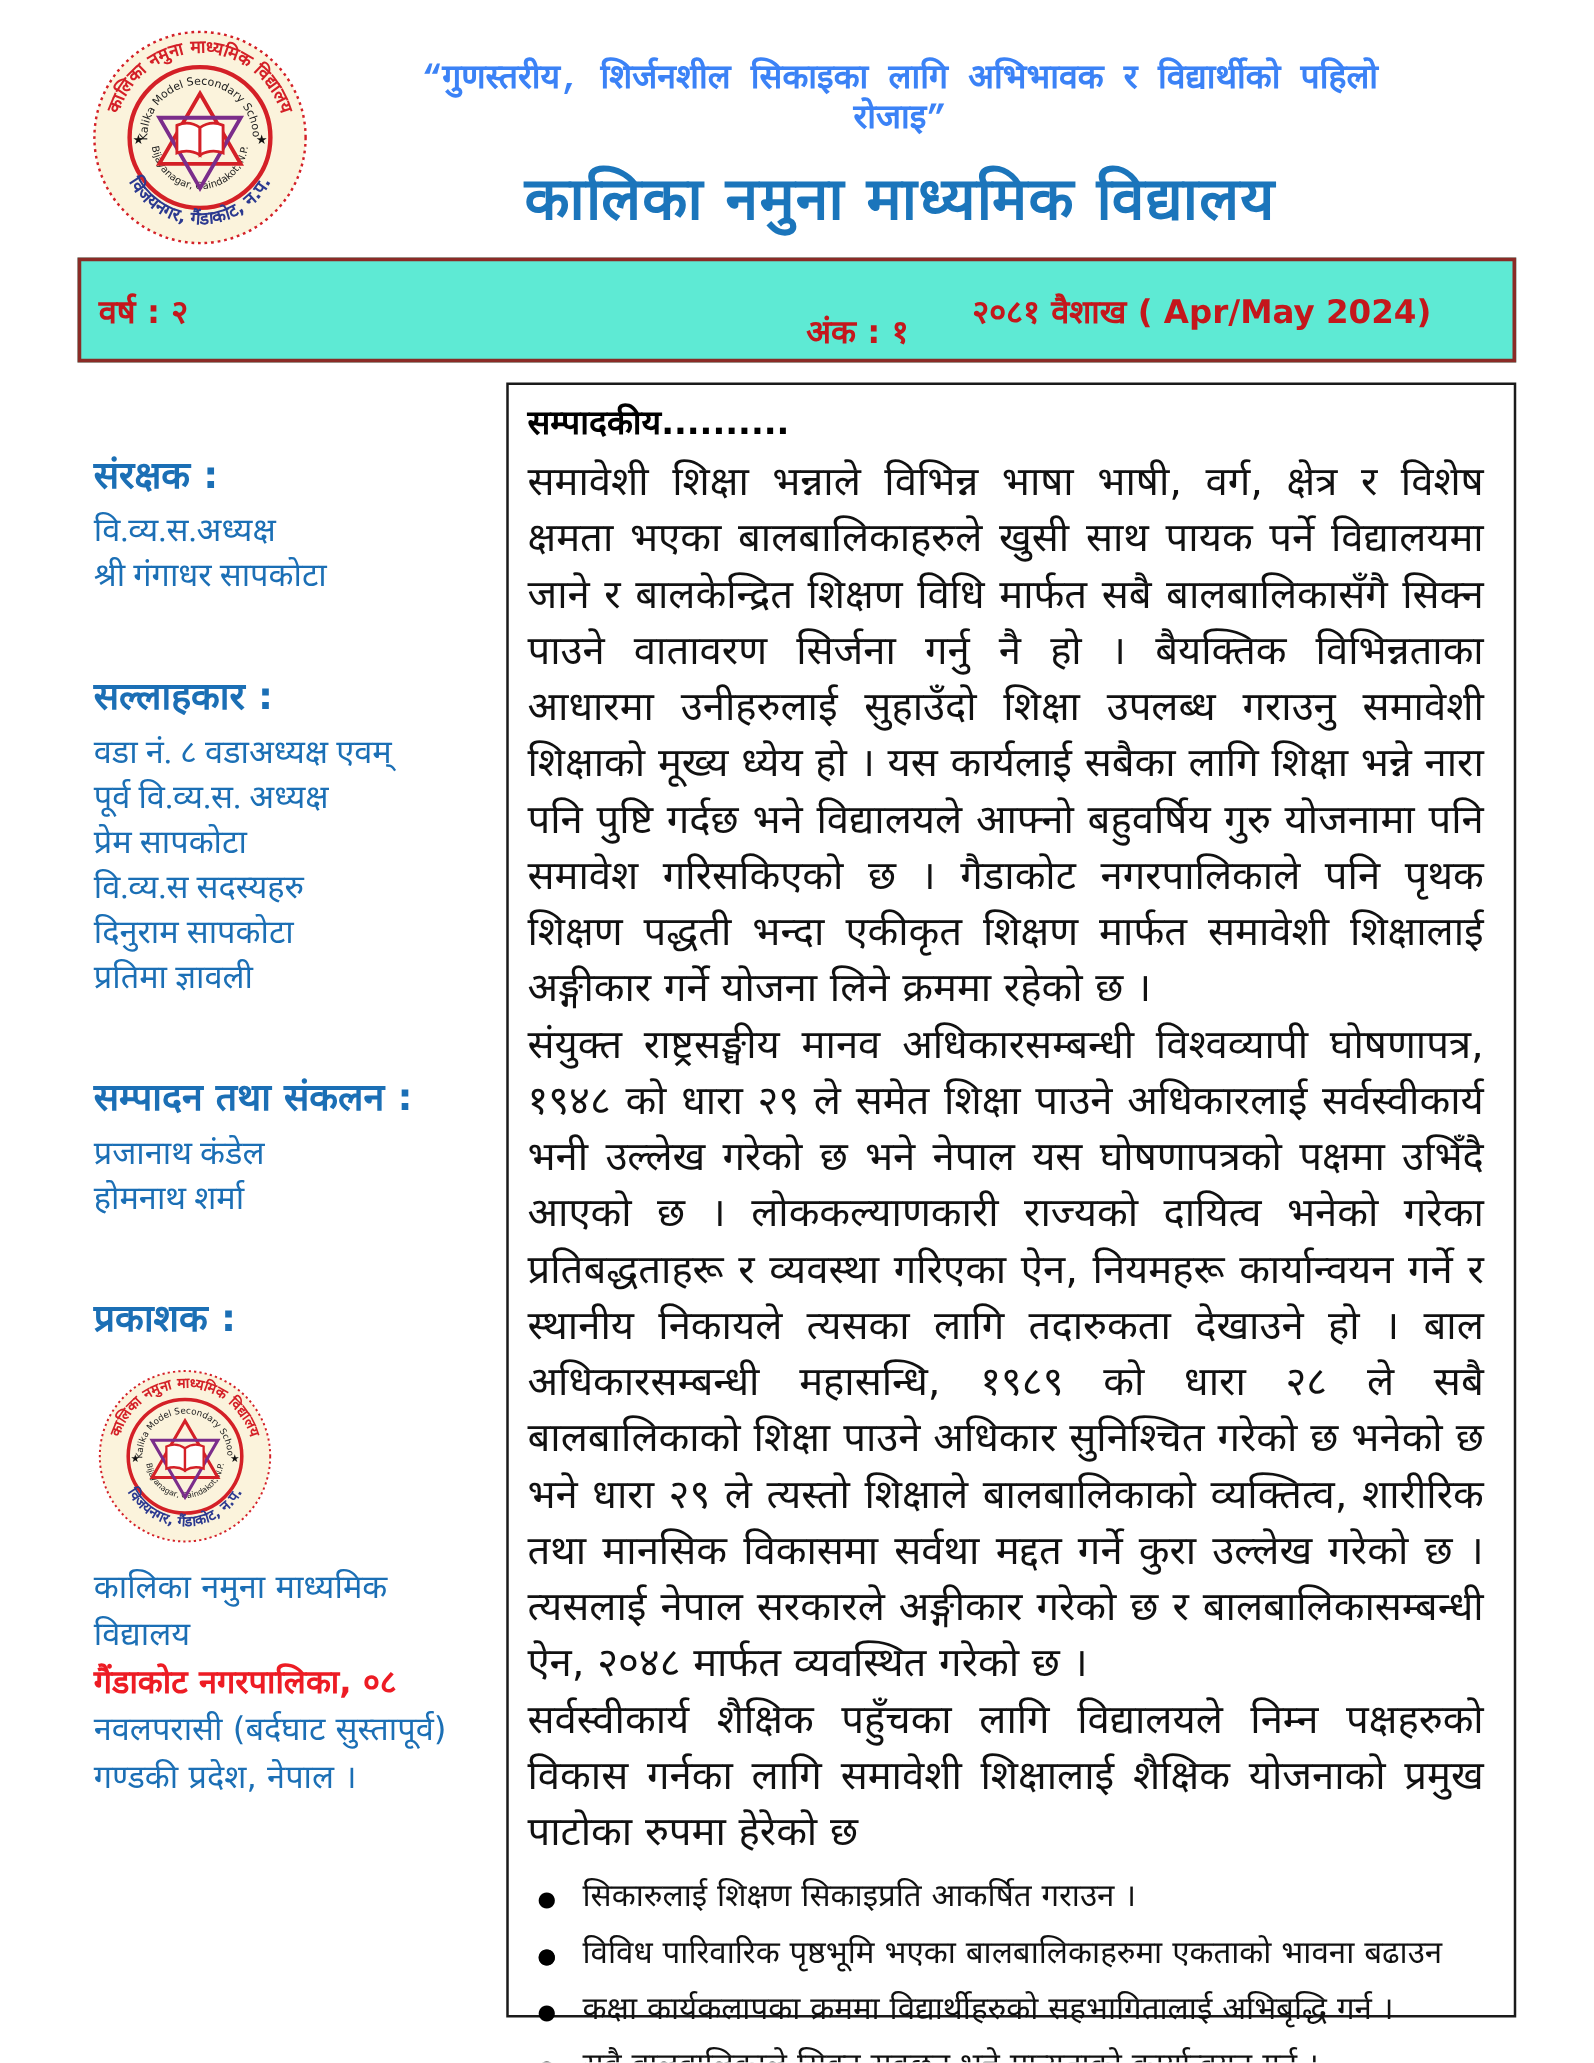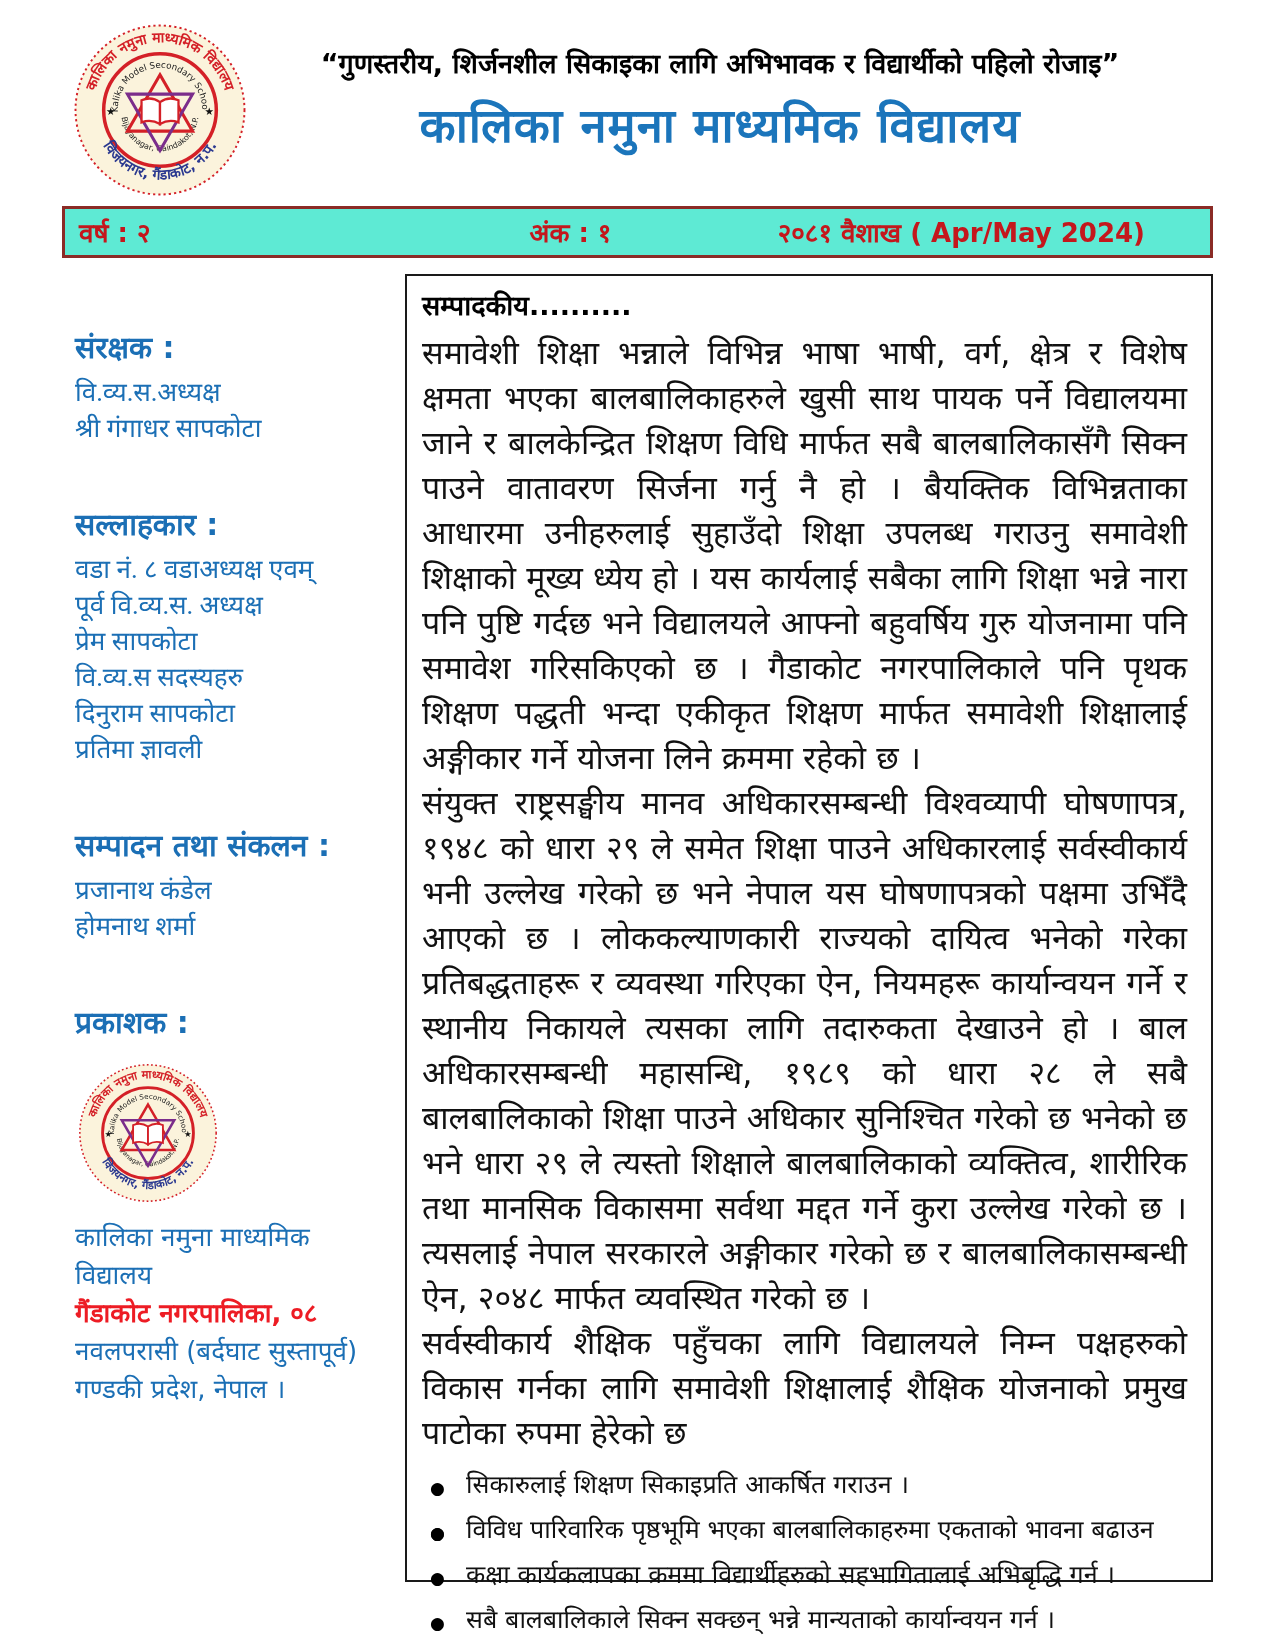--- a/index.html
+++ b/index.html
@@ -4,28 +4,28 @@
 <style>
   * { box-sizing: border-box; }
   html,body { margin:0; padding:0; background:#ffffff; }
   body { font-family:"DejaVu Sans", sans-serif; }
   .page { position:relative; width:1275px; height:1650px; margin:0 auto; background:#fff; overflow:hidden; }
 
   
   .header { position:relative; height:202px; }
   .logo-main { position:absolute; left:72px; top:22px; }
   .header-text { position:absolute; left:295px; top:48px; width:850px; text-align:center; }
-  .tagline { color:#000000; font-size:27px; font-weight:bold; line-height:1.2; }
+  .tagline { color:#3b82f6; font-size:27px; font-weight:bold; line-height:1.2;font-family:Liberation Mono, monospace; }
   .school-title { color:#1b75bb; font-size:47px; font-weight:bold; margin-top:12px; letter-spacing:1px; }
 
   
   .info-bar { margin:4px 62px 0 62px; border:3px solid #8b2b26; display:flex; align-items:center;
               padding:5px 14px; color:#c4171c; font-size:26px; font-weight:bold; background:#5eead4; }
   .info-cell-year  { width:30%; text-align:left; }
-  .info-cell-issue { width:28%; text-align:center; }
+  .info-cell-issue { width:28%; text-align:right;margin-top:32px; }
   .info-cell-date  { flex:1; text-align:center; }
 
   
   .content { display:flex; align-items:flex-start; margin:16px 62px 0 75px; gap:14px; }
 
   .sidebar { width:316px; padding-top:52px; color:#1b6fb5; font-size:26px; }
   .sb-section { margin-bottom:56px; }
   .sb-heading { font-weight:bold; font-size:30px; margin-bottom:8px; }
   .sb-line { line-height:36px;font-family:Liberation Serif, serif; }
   .publisher-logo { margin:12px 0 8px 2px; }

